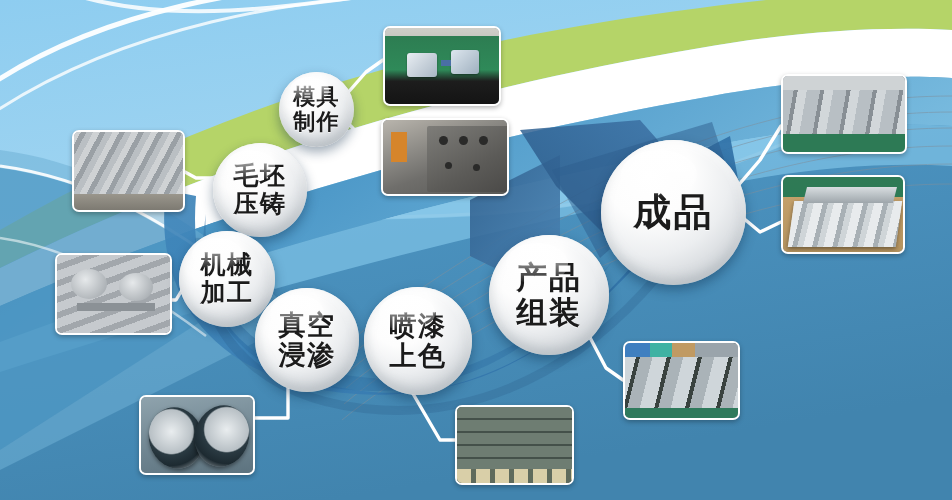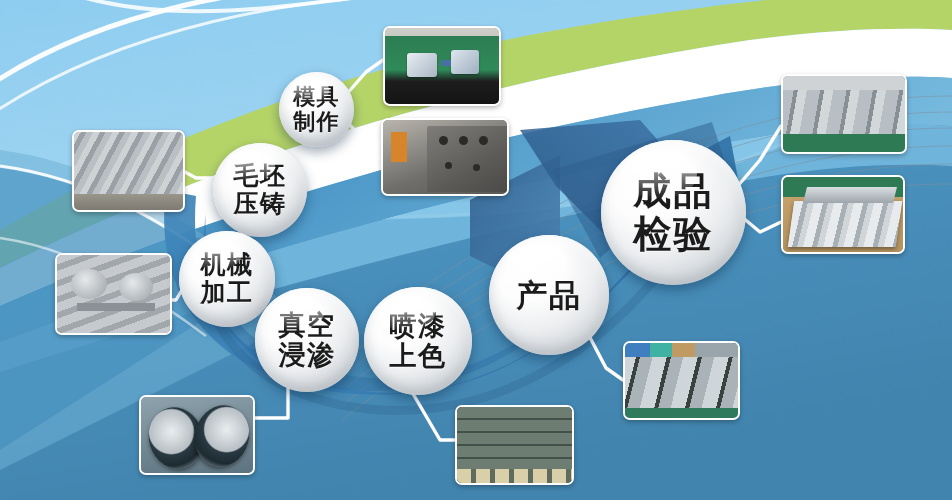--- a/index.html
+++ b/index.html
@@ -275,20 +275,20 @@
     <span class="ln">浸渗</span>
   </div>
 
   <div class="node" style="left:364px;top:287px;width:108px;height:108px;font-size:27px;">
     <span class="ln">喷漆</span>
     <span class="ln">上色</span>
   </div>
 
   <div class="node" style="left:489px;top:235px;width:120px;height:120px;font-size:31px;">
     <span class="ln">产品</span>
+    <span class="ln">组装</span>
   </div>
 
   <div class="node" style="left:601px;top:140px;width:145px;height:145px;font-size:38px;">
     <span class="ln">成品</span>
-    <span class="ln">检验</span>
   </div>
 
 </div>
 
 </body></html>

